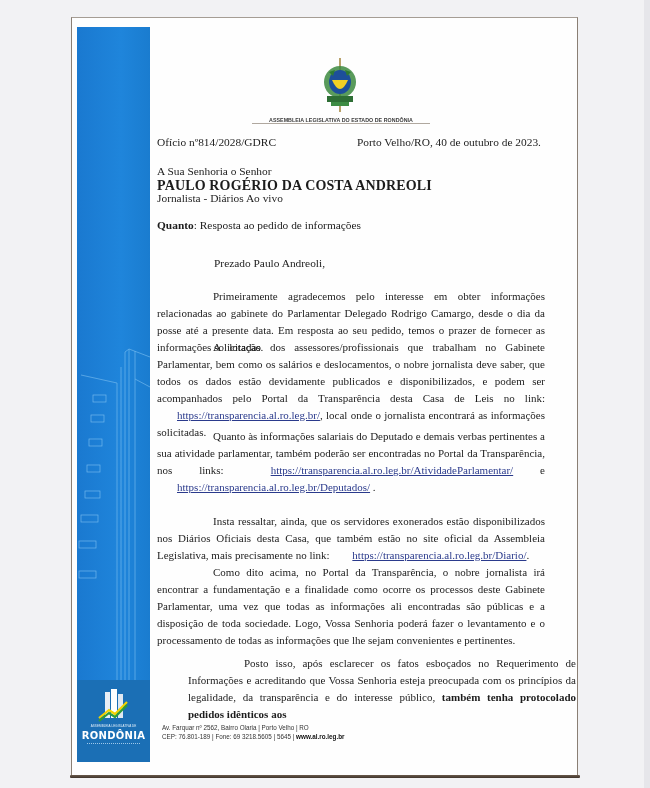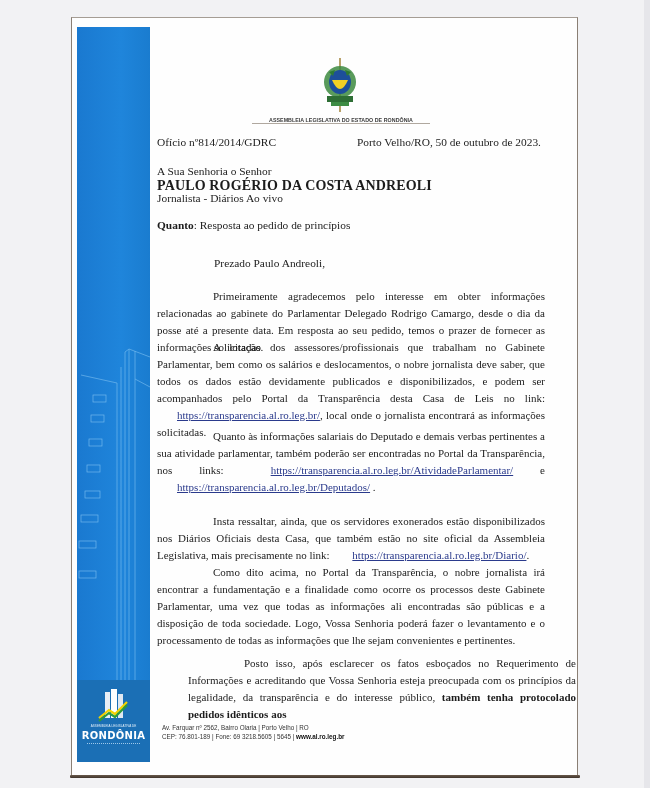--- a/index.html
+++ b/index.html
@@ -132,28 +132,28 @@
   <ellipse cx="19" cy="24" rx="16" ry="16" fill="#3c8a3f" opacity="0.85"></ellipse>
   <ellipse cx="19" cy="24" rx="11" ry="12" fill="#1d4f9a"></ellipse>
   <path d="M11 22 Q19 40 27 22" fill="#f2d024"></path>
   <path d="M8 14 L14 12 L12 18 Z M30 14 L24 12 L26 18 Z" fill="#2d7a34"></path>
   <rect x="6" y="38" width="26" height="6" fill="#2e6e35"></rect>
   <rect x="10" y="44" width="18" height="4" fill="#3d8c44"></rect>
 </svg>
 <div class="assembly-title">ASSEMBLEIA LEGISLATIVA DO ESTADO DE RONDÔNIA</div>
 <div class="assembly-rule"></div>
 
-<div class="txt office-no">Ofício nº814/2014/GDRC</div>
-<div class="txt date">Porto Velho/RO, 50 de outubro de 2023.</div>
+<div class="txt office-no">Ofício nº814/2028/GDRC</div>
+<div class="txt date">Porto Velho/RO, 40 de outubro de 2023.</div>
 
 <div class="txt salutation">A Sua Senhoria o Senhor</div>
 <div class="txt recipient">PAULO ROGÉRIO DA COSTA ANDREOLI</div>
 <div class="txt role">Jornalista - Diários Ao vivo</div>
 
-<div class="txt subject"><b>Quanto</b><span>: Resposta ao pedido de princípios</span></div>
+<div class="txt subject"><b>Quanto</b><span>: Resposta ao pedido de informações</span></div>
 
 <div class="txt greeting">Prezado Paulo Andreoli,</div>
 
 <div class="para p1"><span class="indent"></span><span>Primeiramente agradecemos pelo interesse em obter informações relacionadas ao gabinete do Parlamentar Delegado Rodrigo Camargo, desde o dia da posse até a presente data. Em resposta ao seu pedido, temos o prazer de fornecer as informações solicitadas.</span></div>
 
 <div class="para p2"><span class="indent"></span><span>A lotação dos assessores/profissionais que trabalham no Gabinete Parlamentar, bem como os salários e deslocamentos, o nobre jornalista deve saber, que todos os dados estão devidamente publicados e disponibilizados, e podem ser acompanhados pelo Portal da Transparência desta Casa de Leis no link: </span><a>https://transparencia.al.ro.leg.br/</a><span>, local onde o jornalista encontrará as informações solicitadas.</span></div>
 
 <div class="para p3"><span class="indent"></span><span>Quanto às informações salariais do Deputado e demais verbas pertinentes a sua atividade parlamentar, também poderão ser encontradas no Portal da Transparência, nos links: </span><a>https://transparencia.al.ro.leg.br/AtividadeParlamentar/</a><span> e </span><a>https://transparencia.al.ro.leg.br/Deputados/</a><span> .</span></div>
 
 <div class="para p4"><span class="indent"></span><span>Insta ressaltar, ainda, que os servidores exonerados estão disponibilizados nos Diários Oficiais desta Casa, que também estão no site oficial da Assembleia Legislativa, mais precisamente no link: </span><a>https://transparencia.al.ro.leg.br/Diario/</a><span>.</span></div>

